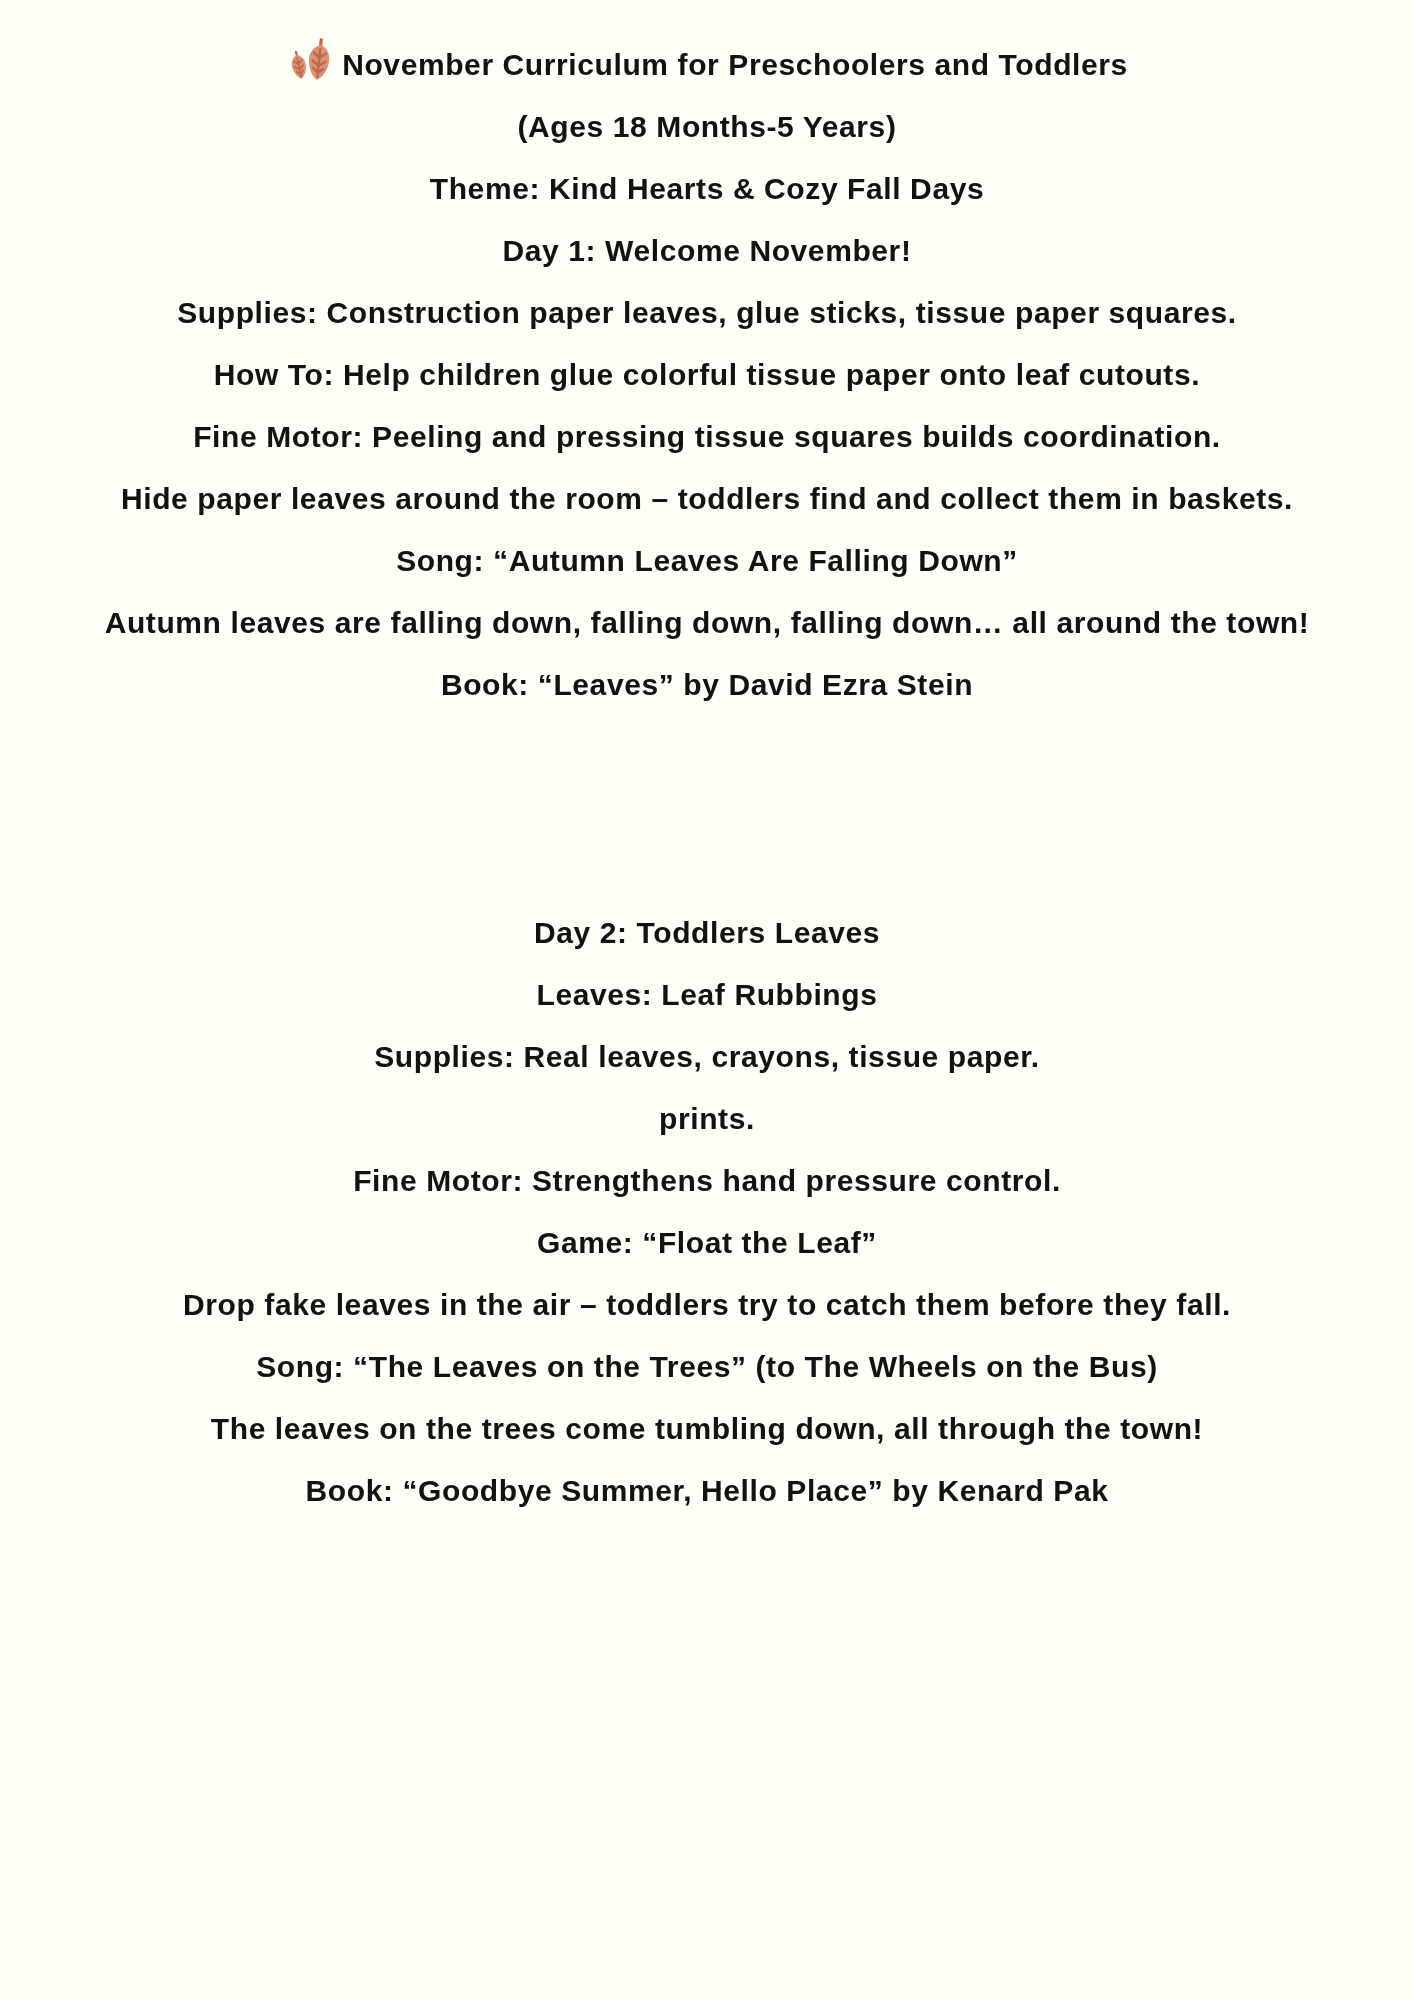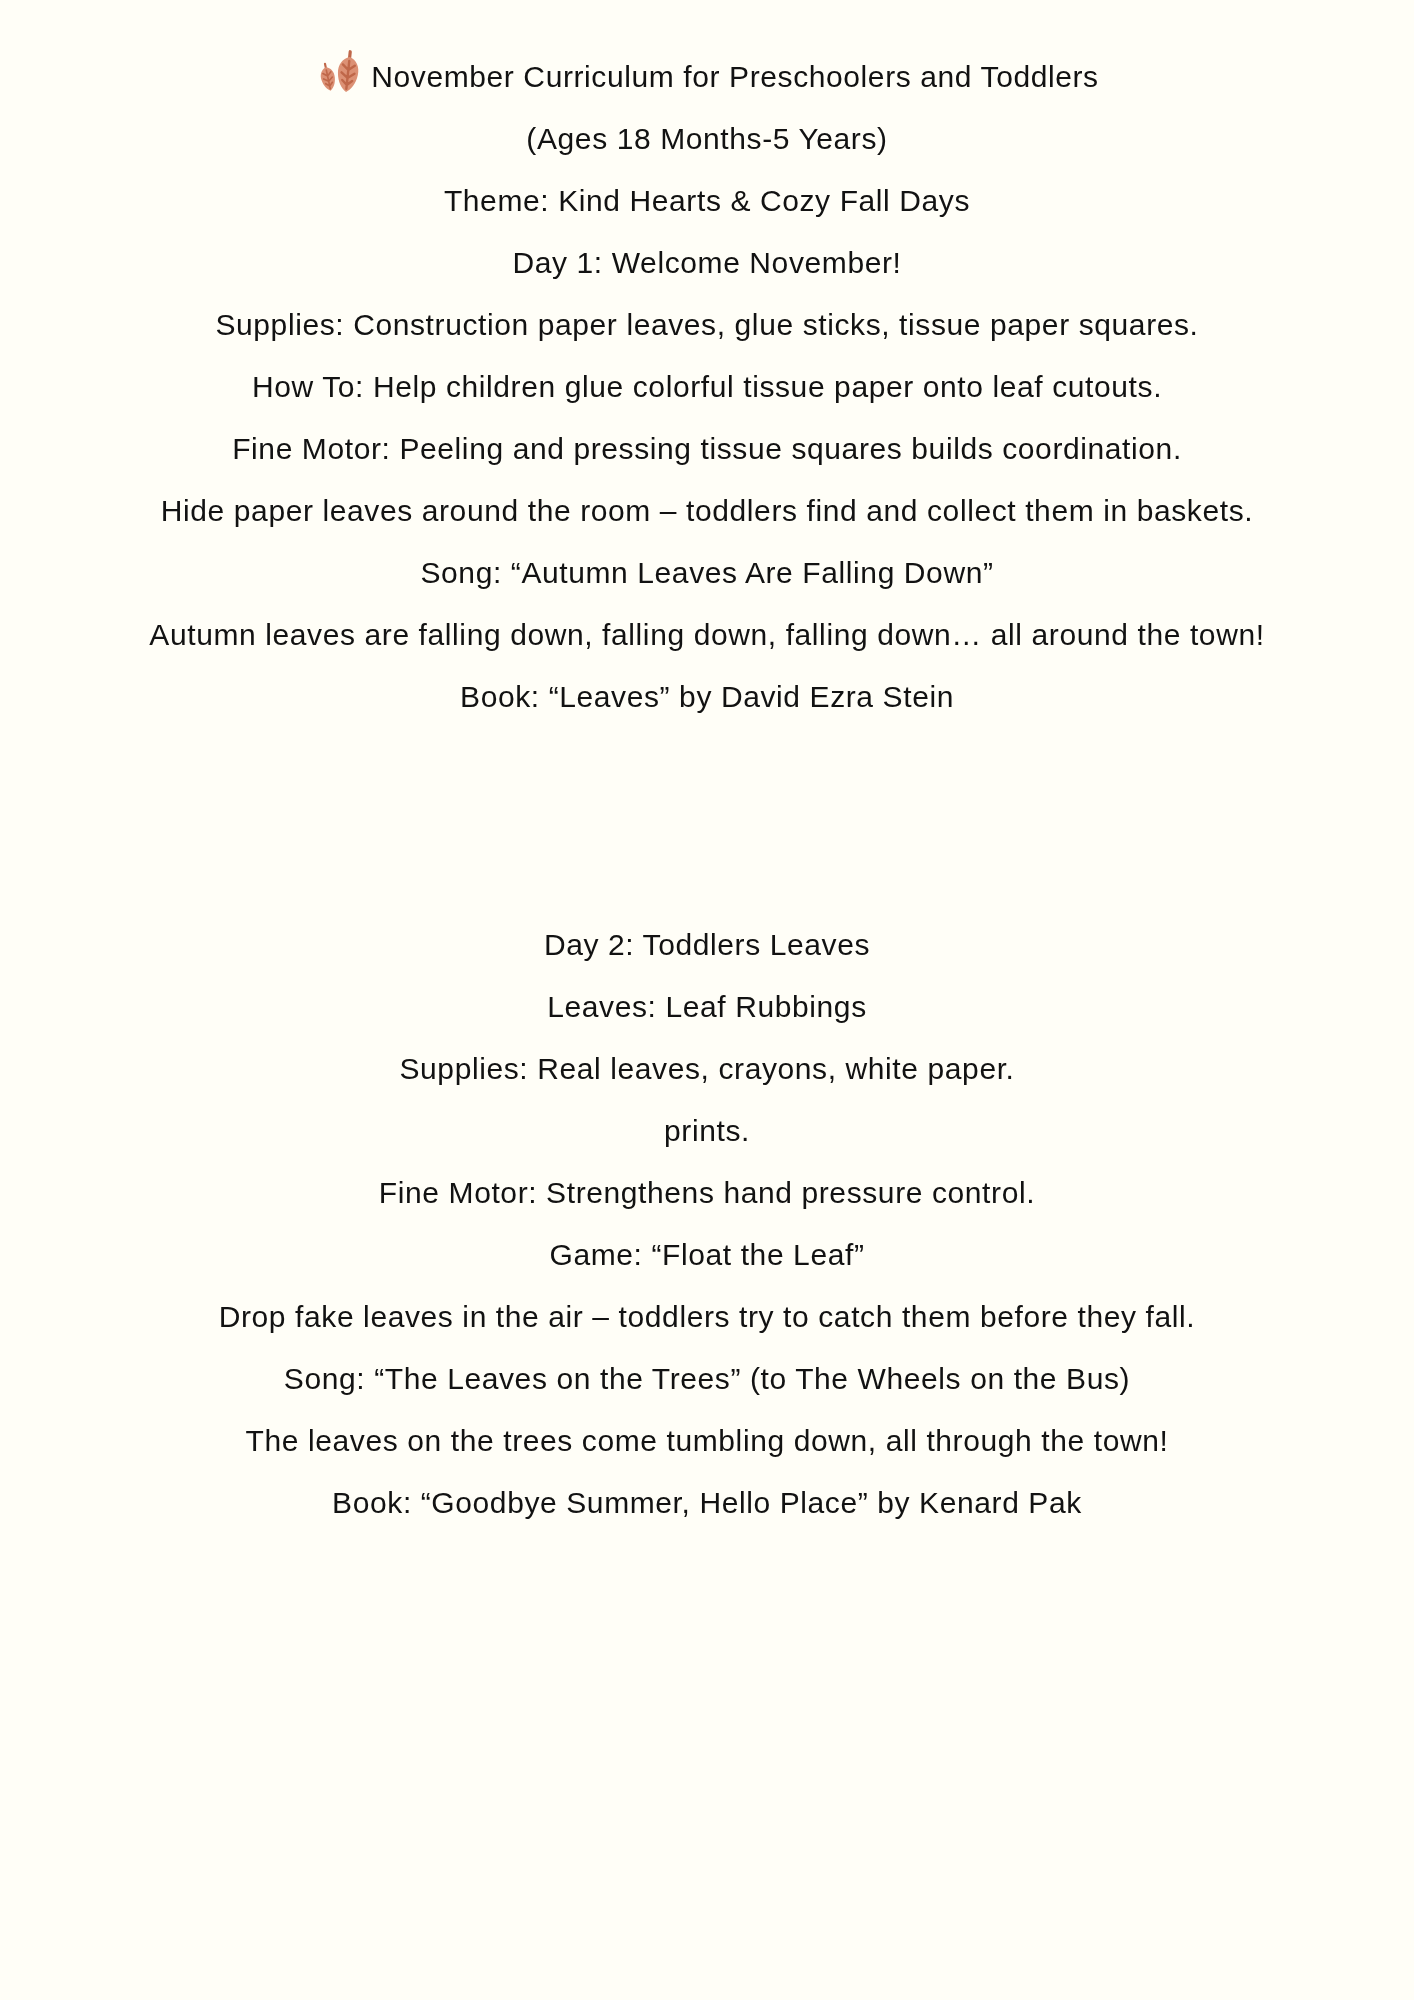--- a/index.html
+++ b/index.html
@@ -13,24 +13,24 @@
     width:1414px;
     height:2000px;
     background:var(--bg);
     color:var(--ink);
     font-family:"Liberation Sans","DejaVu Sans",sans-serif;
     overflow:hidden;
   }
   .doc{
     box-sizing:border-box;
     width:1414px;
-    padding-top:46px;
+    padding-top:34px;
     text-align:center;
     font-size:30px;
-    font-weight:400;
+    font-weight:700;
     line-height:62px;
     letter-spacing:0.6px;
   }
   .doc p{
     margin:0;
     white-space:nowrap;
   }
   .section-gap{height:186px;}
   .leaf-icon{
     display:inline-block;
@@ -72,21 +72,21 @@
     <p>Song: “Autumn Leaves Are Falling Down”</p>
     <p>Autumn leaves are falling down, falling down, falling down… all around the town!</p>
     <p>Book: “Leaves” by David Ezra Stein</p>
   </section>
 
   <div class="section-gap"></div>
 
   <section>
     <p>Day 2: Toddlers Leaves</p>
     <p>Leaves: Leaf Rubbings</p>
-    <p>Supplies: Real leaves, crayons, white paper.</p>
+    <p>Supplies: Real leaves, crayons, tissue paper.</p>
     <p>prints.</p>
     <p>Fine Motor: Strengthens hand pressure control.</p>
     <p>Game: “Float the Leaf”</p>
     <p>Drop fake leaves in the air – toddlers try to catch them before they fall.</p>
     <p>Song: “The Leaves on the Trees” (to The Wheels on the Bus)</p>
     <p>The leaves on the trees come tumbling down, all through the town!</p>
     <p>Book: “Goodbye Summer, Hello Place” by Kenard Pak</p>
   </section>
 
 </main>

